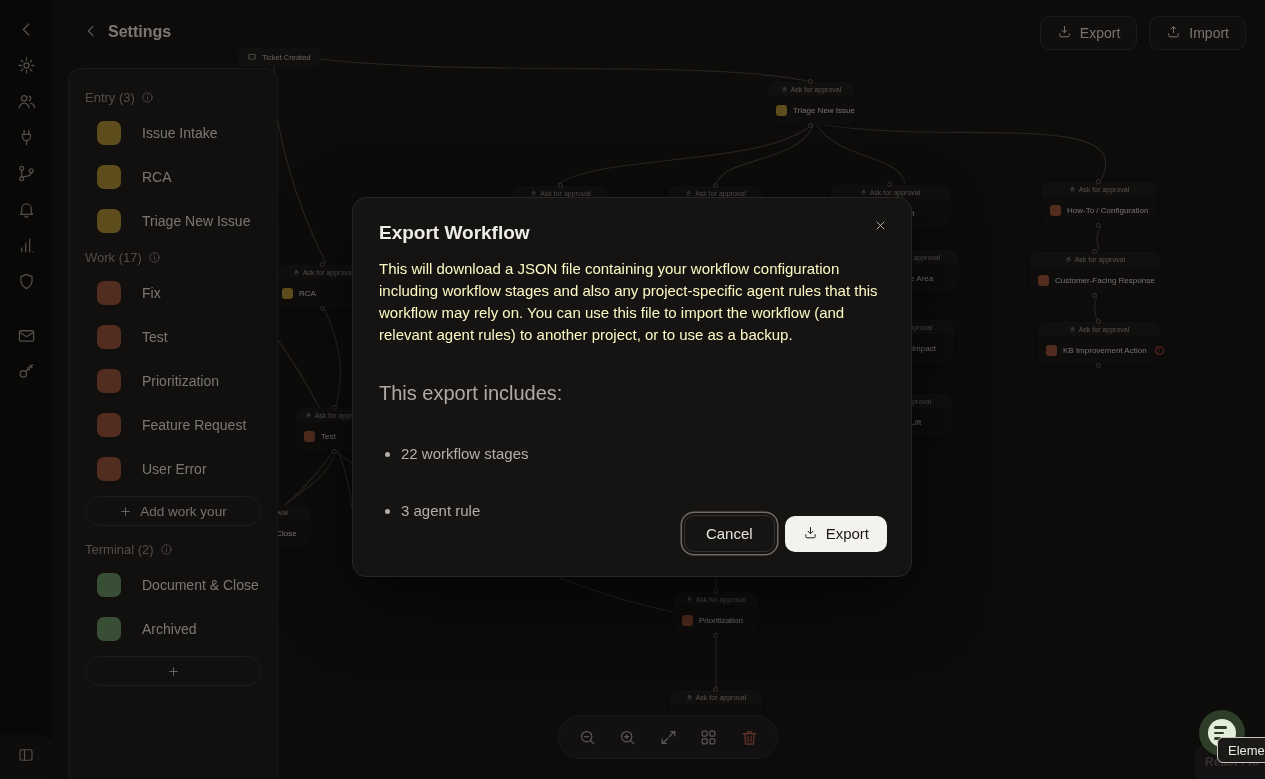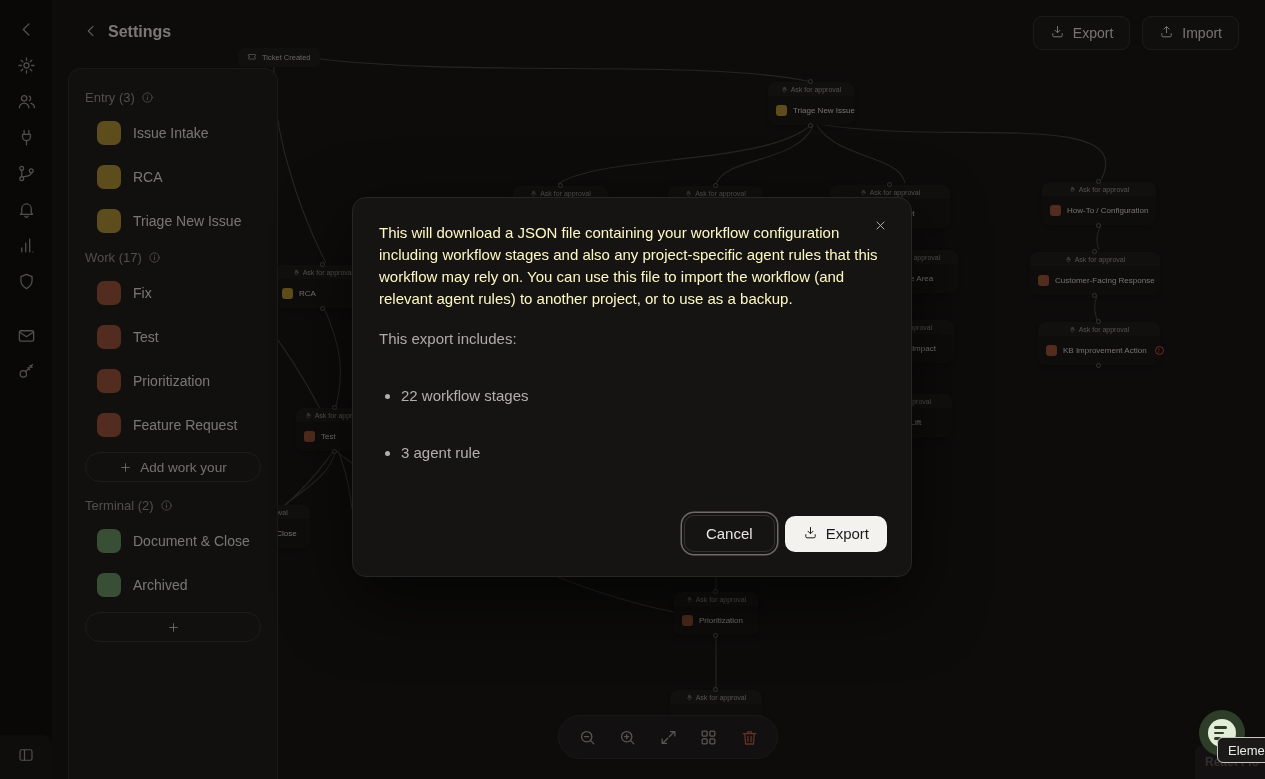--- a/index.html
+++ b/index.html
@@ -12,21 +12,21 @@
   .rail-icons { display:flex; flex-direction:column; align-items:center; padding-top:12px; }
   .rail-btn { width:34px; height:34px; display:flex; align-items:center; justify-content:center;
     color:#8d8a85; border-radius:8px; cursor:pointer; margin-bottom:2px; }
   .rail-btn.gap-before { margin-top:18px; }
   .rail-btn svg { width:19px; height:19px; }
   .rail-footer { position:absolute; left:0; bottom:0; width:52px; height:44px; background:#151312;
     display:flex; align-items:center; justify-content:center; color:#8d8a85; border-top-right-radius:10px; }
   .rail-footer svg { width:18px; height:18px; }
 
   
-  .header { position:absolute; left:52px; top:0; right:7px; height:60px; z-index:7; }
+  .header { position:absolute; left:52px; top:0; right:0; height:60px; z-index:7; }
   .back-btn { position:absolute; left:28px; top:22px; width:22px; height:22px; color:#aaa7a2;
     display:flex; align-items:center; justify-content:center; cursor:pointer; }
   .back-btn svg { width:16px; height:16px; }
   .page-title { position:absolute; left:56px; top:23px; font-size:16px; font-weight:700; color:#d7d4d0; }
   .header-actions { position:absolute; right:19px; top:16px; display:flex; gap:12px; }
   .hdr-btn { height:34px; padding:0 16px; display:flex; align-items:center; gap:8px; background:#181615;
     border:1px solid #2f2d2a; border-radius:9px; color:#cfccc8; font-size:14px; cursor:pointer; }
   .hdr-btn svg { width:15px; height:15px; }
 
   
@@ -49,21 +49,21 @@
   .node-pill svg { width:10px; height:10px; }
 
   
   .panel { position:absolute; left:68px; top:68px; width:210px; height:711px; background:#1a1816;
     border:1px solid #2a2826; border-bottom:none; border-radius:14px 14px 0 0; z-index:8;
     padding:14px 14px 0; overflow:hidden; }
   .sec-title { display:flex; align-items:center; gap:6px; color:#8b8884; font-size:13px; margin:4px 2px 4px; height:20px; }
   .sec-title svg { width:13px; height:13px; }
   .stage-item { height:44px; display:flex; align-items:center; gap:12px; padding-left:14px; border-radius:10px; cursor:pointer; }
   .swatch { width:24px; height:24px; border-radius:7px; flex:0 0 auto; }
-  .stage-label { font-size:14px; color:#d4d1cd; }
+  .stage-label { font-size:14px; color:#d4d1cd;margin-left:9px; }
   .add-btn { height:30px; margin:5px 2px 13px; width:calc(100% - 4px); display:flex; align-items:center;
     justify-content:center; gap:8px; border:1px solid #32302d; border-radius:15px; background:transparent;
     color:#c8c5c1; font-size:13.5px; cursor:pointer; }
   .add-btn svg { width:13px; height:13px; }
   .add-btn.stub { margin-bottom:0; }
 
   
   .toolbar { position:absolute; left:558px; top:715px; width:220px; height:44px; background:#1b1918;
     border:1px solid #292725; border-radius:24px; display:flex; align-items:center; justify-content:space-between;
     padding:0 10px; z-index:9; }
@@ -75,21 +75,21 @@
   
   .scrim { position:absolute; inset:0; background:rgba(8,7,6,0.45); z-index:20; }
   .modal { position:absolute; left:352px; top:197px; width:560px; height:380px; background:#161413;
     border:1px solid #282624; border-radius:14px; z-index:30; box-shadow:0 24px 70px rgba(0,0,0,.65);
     padding:24px 26px; }
   .modal-title { font-size:19px; font-weight:700; color:#efedea; margin-bottom:14px; }
   .modal-close { position:absolute; right:20px; top:18px; width:22px; height:22px; color:#c6c3bf;
     display:flex; align-items:center; justify-content:center; cursor:pointer; }
   .modal-close svg { width:13px; height:13px; }
   .modal-body { font-size:15px; line-height:1.47; color:#fef9c3; width:500px; }
-  .modal-includes { font-size:15px; color:#aeaba6; margin-top:20px; }
+  .modal-includes { font-size:20px; color:#aeaba6; margin-top:36px; }
   .modal-list { margin:14px 0 0 22px; font-size:15px; color:#b3b0ab; }
   .modal-list li { margin-bottom:11px;margin-top:40px; }
   .modal-actions { position:absolute; right:24px; bottom:24px; display:flex; gap:10px; align-items:center; }
   .btn-cancel { background:#161413; border:1px solid #343230; border-radius:10px; color:#e8e6e3;
     font-size:15px; padding:9px 21px; cursor:pointer;
     box-shadow:0 0 0 2px #161413, 0 0 0 3.5px #6e6b66; }
   .btn-export { background:#f4f2ef; border:none; border-radius:10px; color:#1d1b19; font-size:15px;
     font-weight:500; padding:9px 18px; display:flex; align-items:center; gap:8px; cursor:pointer; }
   .btn-export svg { width:15px; height:15px; }
 
@@ -503,20 +503,24 @@
         <span class="stage-label">Test</span>
       </div>
       <div class="stage-item">
         <span class="swatch" style="background: rgb(142, 76, 50);"></span>
         <span class="stage-label">Prioritization</span>
       </div>
       <div class="stage-item">
         <span class="swatch" style="background: rgb(142, 76, 50);"></span>
         <span class="stage-label">Feature Request</span>
       </div>
+      <div class="stage-item">
+        <span class="swatch" style="background: rgb(142, 76, 50);"></span>
+        <span class="stage-label">User Error</span>
+      </div>
       <button class="add-btn">
         <span style="display: inline-flex;">
           <svg viewBox="0 0 24 24" fill="none" stroke="currentColor" stroke-width="1.6" stroke-linecap="round" stroke-linejoin="round">
             <path d="M12 5v14M5 12h14"></path>
           </svg>
         </span>
         <span>Add work your</span>
       </button>
       <div class="sec-title">
         <span>Terminal (2)</span>
@@ -577,20 +581,21 @@
       </div>
     </div>
 
   <div class="attr-box">
     <span>React Flo</span>
   </div>
 
   <div class="scrim"></div>
 
   <div class="modal">
+    <div class="modal-title">Export Workflow</div>
     <div class="modal-close">
       <span><svg viewBox="0 0 24 24" fill="none" stroke="currentColor" stroke-width="1.6" stroke-linecap="round" stroke-linejoin="round">
             <path d="M5.5 5.5l13 13M18.5 5.5l-13 13"></path>
           </svg></span>
     </div>
     <p class="modal-body">This will download a JSON file containing your workflow configuration including workflow stages and also any project-specific agent rules that this workflow may rely on. You can use this file to import the workflow (and relevant agent rules) to another project, or to use as a backup.</p>
     <p class="modal-includes">This export includes:</p>
     <ul class="modal-list">
       <li>22 workflow stages</li>
       <li>3 agent rule</li>

